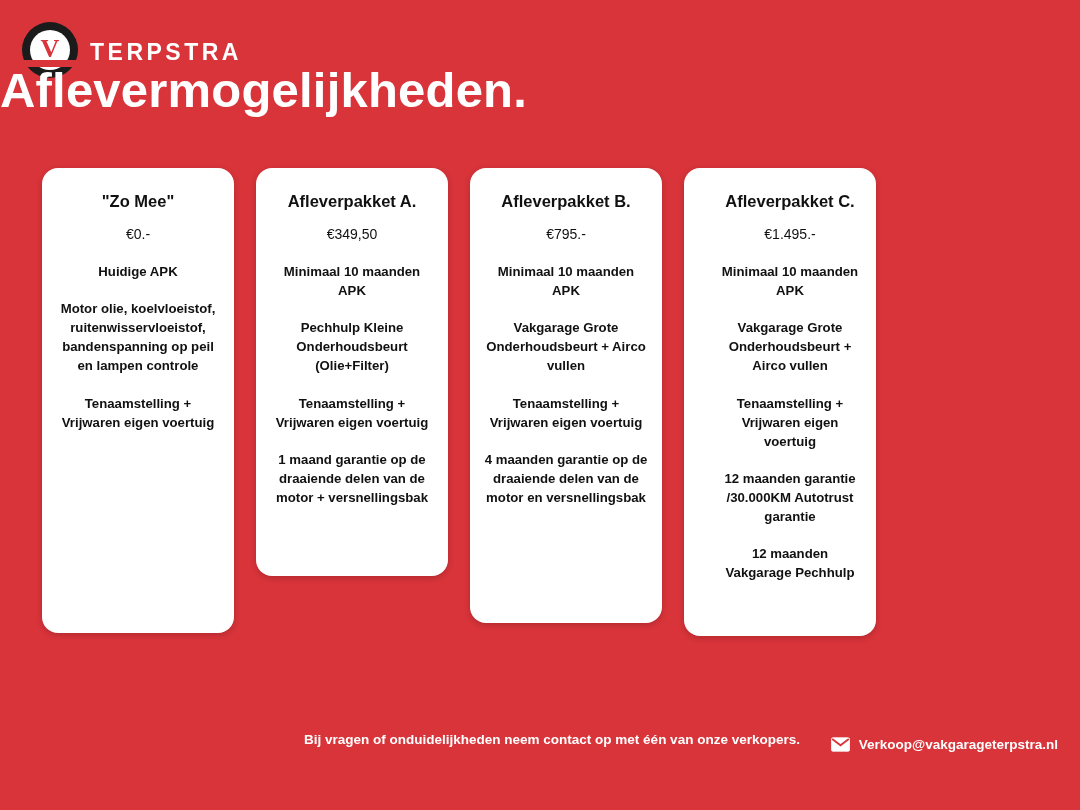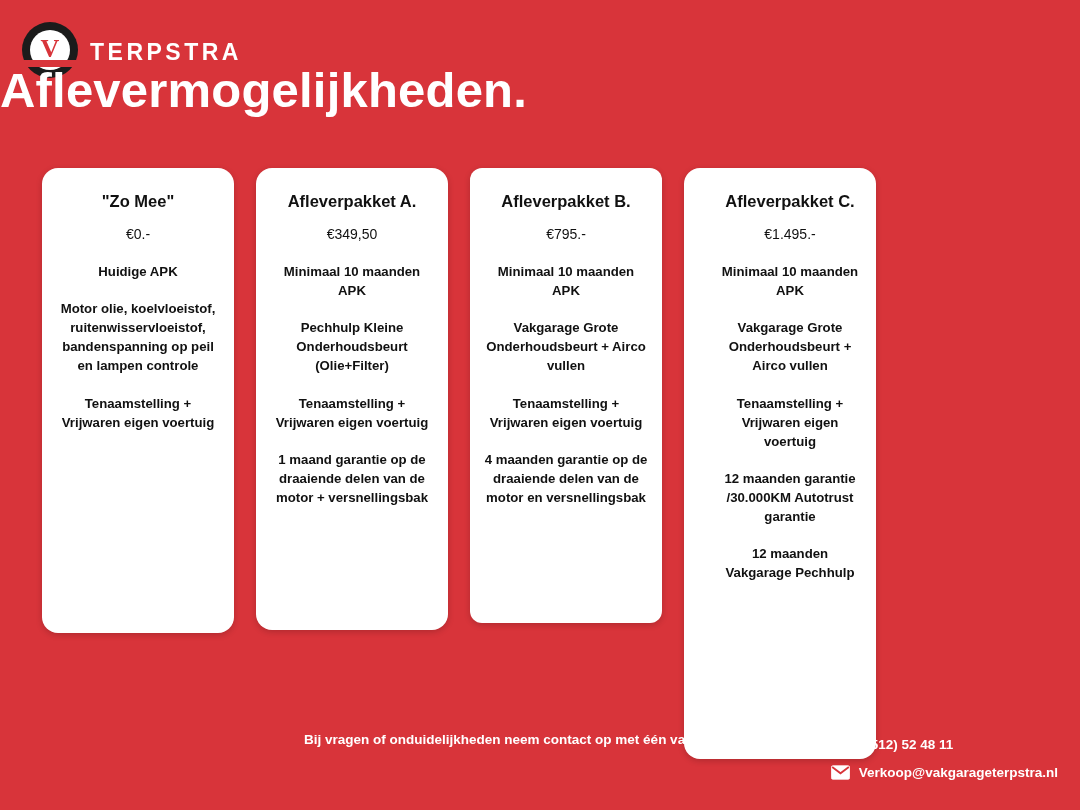--- a/index.html
+++ b/index.html
@@ -131,23 +131,23 @@
   .card-feature {
     font-size: 13.2px;
     font-weight: bold;
     line-height: 1.45;
     margin-bottom: 18px;
   }
   .card-feature:last-child { margin-bottom: 0; }
 
   
   .card.c0 { height: 465px; }
-  .card.c1 { height: 462px; }
-  .card.c2 { height: 455px; border-radius: 12px; }
-  .card.c3 { height: 591px; padding-left: 34px; }
+  .card.c1 { height: 408px; }
+  .card.c2 { height: 455px; }
+  .card.c3 { height: 468px; padding-left: 34px; }
 
   
   .footer-note {
     position: absolute;
     top: 732px;
     left: 12px;
     width: 1080px;
     text-align: center;
     color: #ffffff;
     font-size: 13.5px;
@@ -236,28 +236,20 @@
     <div class="card-feature">12 maanden Vakgarage Pechhulp</div>
   </div>
 
 </div>
 
 <div class="footer-note">Bij vragen of onduidelijkheden neem contact op met één van onze verkopers.</div>
 
 <div class="contact">
   <div class="contact-row">
     <span class="ic">
-      <svg width="18" height="18" viewBox="0 0 24 24" fill="#ffffff">
-        <path d="M6.6 10.8c1.4 2.8 3.8 5.2 6.6 6.6l2.2-2.2c.3-.3.7-.4 1.1-.2 1.2.4 2.5.6 3.8.6.6 0 1 .4 1 1V20c0 .6-.4 1-1 1C10.6 21 3 13.4 3 4c0-.6.4-1 1-1h3.5c.6 0 1 .4 1 1 0 1.3.2 2.6.6 3.8.1.4 0 .8-.2 1.1l-2.3 1.9z"></path>
-      </svg>
-    </span>
-    <span>(0512) 52 48 11</span>
-  </div>
-  <div class="contact-row">
-    <span class="ic">
       <svg width="19" height="15" viewBox="0 0 24 18">
         <rect x="0.5" y="0.5" width="23" height="17" rx="2" fill="#ffffff" stroke="#ffffff"></rect>
         <path d="M1.5 2 L12 10 L22.5 2" fill="none" stroke="#d8343a" stroke-width="2.2"></path>
       </svg>
     </span>
     <span>Verkoop@vakgarageterpstra.nl</span>
   </div>
 </div>
 
 </body></html>

